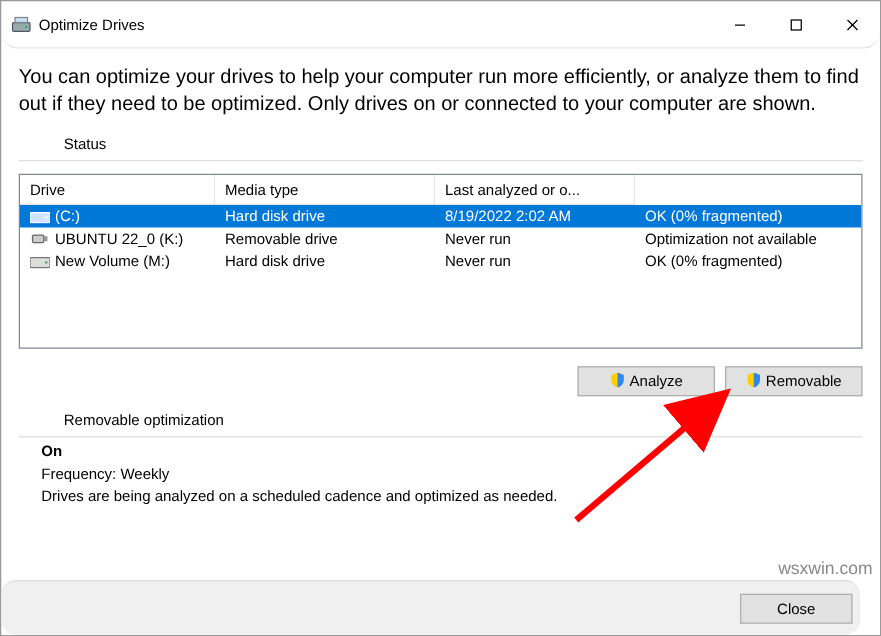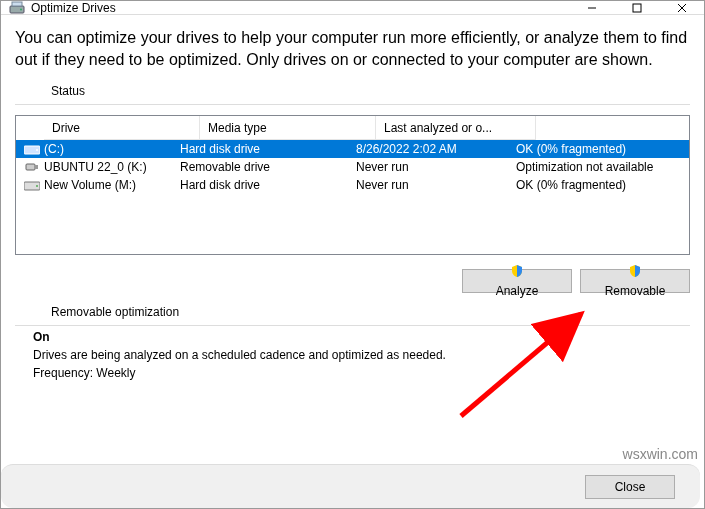--- a/index.html
+++ b/index.html
@@ -9,25 +9,26 @@
     font-size: 12px;
     background: #fff;
     color: #000;
     width: 705px;
     height: 509px;
     overflow: hidden;
     position: relative;
     border: 1px solid #999;
   }
   .titlebar {
-    height: 14px;
+    height: 38px;
     display: flex;
     align-items: center;
     padding-left: 8px;
     border-bottom: 1px solid #ddd;
+    border-radius: 14px;
   }
   .titlebar .title {
     flex: 1;
     font-size: 12px;
   }
   .titlebar .winbtn {
     width: 45px;
     height: 30px;
     display: flex;
     align-items: center;
@@ -51,21 +52,20 @@
     border: 1px solid #828790;
     background: #fff;
     height: 140px;
     overflow: hidden;
   }
   .thead {
     display: flex;
     height: 24px;
     align-items: center;
     background: #fff;
-    margin-left: 28px;
   }
   .th {
     padding: 0 8px;
     font-size: 12px;
     border-right: 1px solid #e5e5e5;
     height: 100%;
     display: flex;
     align-items: center;
     border-bottom: 1px solid #e5e5e5;
   }
@@ -111,21 +111,20 @@
     height: 24px;
     border: 1px solid #adadad;
     background: #e1e1e1;
     font-family: inherit;
     font-size: 12px;
     padding: 0 10px;
     display: inline-flex;
     align-items: center;
     justify-content: center;
     gap: 4px;
-    flex-direction: column;
   }
   .divider {
     border: none;
     border-top: 1px solid #ddd;
     margin: 0;
   }
   .sched-section {
     margin-top: 12px;
   }
   .sched-body {
@@ -141,28 +140,28 @@
     font-weight: bold;
     margin-bottom: 4px;
   }
   .sched-line {
     margin-bottom: 4px;
   }
   .footer {
     position: absolute;
     bottom: 0;
     left: 0;
-    right: 4px;
+    right: 16px;
     height: 44px;
     background: #f0f0f0;
     border-top: 1px solid #ddd;
     display: flex;
     align-items: center;
     justify-content: flex-end;
-    padding-right: 25px;
+    padding-right: 6px;
     gap: 8px;
     border-radius: 12px;
   }
   .shield {
     display:inline-block;
   }
   .app-ico {
     width:16px; height:16px; margin-right:6px;
     display:inline-flex;
   }
@@ -227,21 +226,21 @@
       <div class="td col-drive drive-cell">
         <span class="drive-ico">
           <svg width="16" height="12" viewBox="0 0 16 12">
               <rect x="0" y="3" width="16" height="8" rx="1" fill="#cfe3ff" stroke="#fff"></rect>
               <circle cx="13" cy="7" r="1" fill="#fff"></circle>
             </svg>
         </span>
         <span>(C:)</span>
       </div>
       <div class="td col-media">Hard disk drive</div>
-      <div class="td col-last">8/26/2022 2:02 AM</div>
+      <div class="td col-last">8/19/2022 2:02 AM</div>
       <div class="td col-stat">OK (0% fragmented)</div>
     </div>
 
     <div class="trow">
       <div class="td col-drive drive-cell">
         <span class="drive-ico">
           <svg width="16" height="12" viewBox="0 0 16 12">
               <rect x="2" y="3" width="9" height="6" rx="1" fill="#ccc" stroke="#666"></rect>
               <rect x="11" y="4" width="3" height="4" fill="#999"></rect>
             </svg>
@@ -289,22 +288,22 @@
       <span>Removable</span>
     </button>
   </div>
 
   <div class="sched-section">
     <div class="section-label">Removable optimization</div>
     <hr class="divider">
     <div class="sched-body">
       <div class="sched-text">
         <div class="sched-on">On</div>
+        <div class="sched-line">Frequency: Weekly</div>
         <div class="sched-line">Drives are being analyzed on a scheduled cadence and optimized as needed.</div>
-        <div class="sched-line">Frequency: Weekly</div>
       </div>
     </div>
   </div>
 </div>
 
 <svg class="arrow" width="160" height="120">
   <defs>
     <marker id="ah" markerWidth="12" markerHeight="12" refX="9" refY="5" orient="auto">
       <path d="M0,0 L10,5 L0,10 Z" fill="#ff0000"></path>
     </marker>

